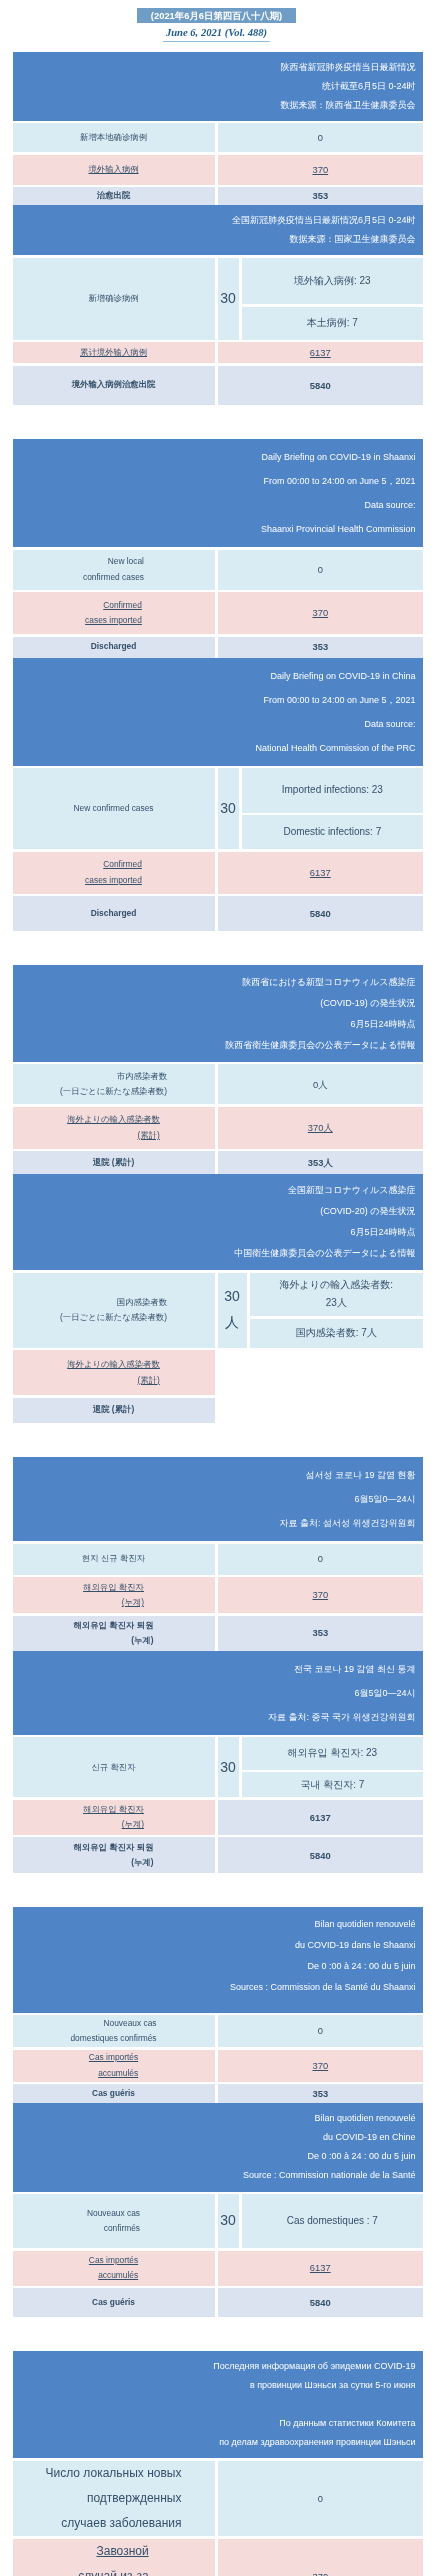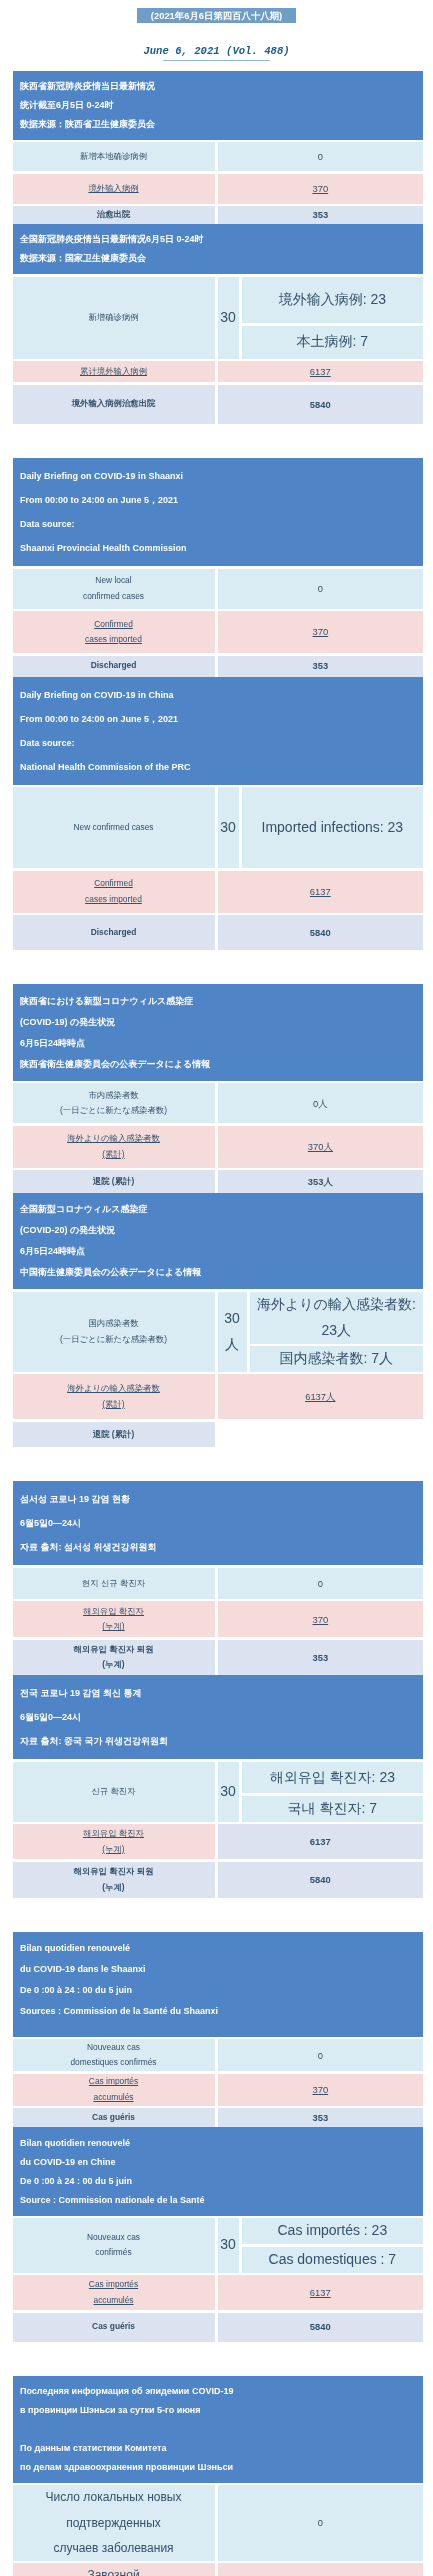--- a/index.html
+++ b/index.html
@@ -18,43 +18,43 @@
     display:inline-block;
     background:#6f9dc6;
     color:#ffffff;
     font-size:9.4px;
     font-weight:bold;
     line-height:15px;
     padding:0 13.7px;
     white-space:pre-line;
   }
   .subtitle{
-    margin-top:22px;
+    margin-top:4px;
     text-align:center;
     color:#1d5c8f;
-    font-family:Liberation Mono, monospace;
+    font-family:Liberation Serif, serif;
     font-weight:bold;
     font-style:italic;
     font-size:10.6px;
   }
   .subtitle-rule{
     width:107px;
     margin:3.1px auto 0 auto;
     border-bottom:0.6px solid #8fbcd9;
     height:0;
   }
   
   .sec{margin:0 10px 0 12.5px;}
   .sec{margin-top:10px;}
   .gap{height:24px;}
   .hdr{
     background:#4f84c6;
     color:#ffffff;
-    font-weight:bold;
-    text-align:left;
+    font-weight:normal;
+    text-align:right;
     font-size:9px;
     white-space:pre-line;
     padding:6.2px 7.5px;
   }
   .lh30{line-height:19px;}
   .lh34{line-height:21px;}
   .lh38{line-height:24px;}
   .pbx{padding-bottom:15px;}
   .row{
     display:flex;
@@ -64,26 +64,26 @@
   }
   .cell{
     display:flex;
     align-items:center;
     justify-content:center;
     text-align:center;
     white-space:pre-line;
     font-size:8.4px;
     line-height:1.85;
   }
-  .lbl{width:202px;flex:0 0 202px;}
+  .lbl{width:202px;flex:0 0 202px;text-align:right;}
   .val{flex:1;font-size:9.4px;}
   .mid{flex:0 0 21px;width:21px;font-size:14px;}
   .mid-jp{flex:0 0 29px;width:29px;}
   .subcol{flex:1;display:flex;flex-direction:column;row-gap:2.5px;}
-  .sub{flex:1;font-size:14px;}
+  .sub{flex:1;font-size:10px;}
   .c-cyan{background:#d9ecf4;}
   .c-pink{background:#f5dcdb;text-decoration:underline;}
   .c-lav{background:#dbe3f0;font-weight:bold;}
   .ru .cell{font-size:12px;line-height:2.1;}
   .ru .val{font-size:9.4px;}
 </style>
 </head>
 <body>
 
 <div class="page">
@@ -153,20 +153,21 @@
     </div>
     <div class="hdr lh38">Daily Briefing on COVID-19 in China
 From 00:00 to 24:00 on  June 5，2021
 Data source:
 National Health Commission of the PRC</div>
     <div class="row" style="min-height:81px">
       <div class="cell lbl c-cyan">New confirmed cases</div>
       <div class="cell mid c-cyan">30</div>
       <div class="subcol">
         <div class="cell sub c-cyan" style="flex:1.3">Imported infections: 23</div>
+        <div class="cell sub c-cyan">Domestic infections: 7</div>
       </div>
     </div>
     <div class="row" style="min-height:42px">
       <div class="cell lbl c-pink">Confirmed
 cases imported</div>
       <div class="cell val c-pink">6137</div>
     </div>
     <div class="row" style="min-height:35px">
       <div class="cell lbl c-lav">Discharged</div>
       <div class="cell val c-lav">5840</div>
@@ -204,21 +205,20 @@
       <div class="cell mid mid-jp c-cyan">30人</div>
       <div class="subcol">
         <div class="cell sub c-cyan" style="flex:1.5">海外よりの輸入感染者数:
 23人</div>
         <div class="cell sub c-cyan">国内感染者数: 7人</div>
       </div>
     </div>
     <div class="row" style="min-height:45px">
       <div class="cell lbl c-pink">海外よりの輸入感染者数
 (累計)</div>
-      <div class="cell val c-pink">6137人</div>
     </div>
     <div class="row" style="min-height:25px">
       <div class="cell lbl c-lav">退院 (累計)</div>
     </div>
   </div>
 
   <div class="gap"></div>
 
   <div class="sec">
     <div class="hdr lh38">섬서성 코로나 19 감염 현황
@@ -284,21 +284,20 @@
     </div>
     <div class="hdr lh30">Bilan quotidien renouvelé
 du COVID-19 en Chine
 De 0 :00 à 24 : 00 du 5 juin
 Source : Commission nationale de la Santé</div>
     <div class="row" style="min-height:54px">
       <div class="cell lbl c-cyan">Nouveaux cas
 confirmés</div>
       <div class="cell mid c-cyan">30</div>
       <div class="subcol">
-        <div class="cell sub c-cyan">Cas importés : 23</div>
         <div class="cell sub c-cyan">Cas domestiques : 7</div>
       </div>
     </div>
     <div class="row" style="min-height:35px">
       <div class="cell lbl c-pink">Cas importés
 accumulés</div>
       <div class="cell val c-pink">6137</div>
     </div>
     <div class="row" style="min-height:29px">
       <div class="cell lbl c-lav">Cas guéris</div>

